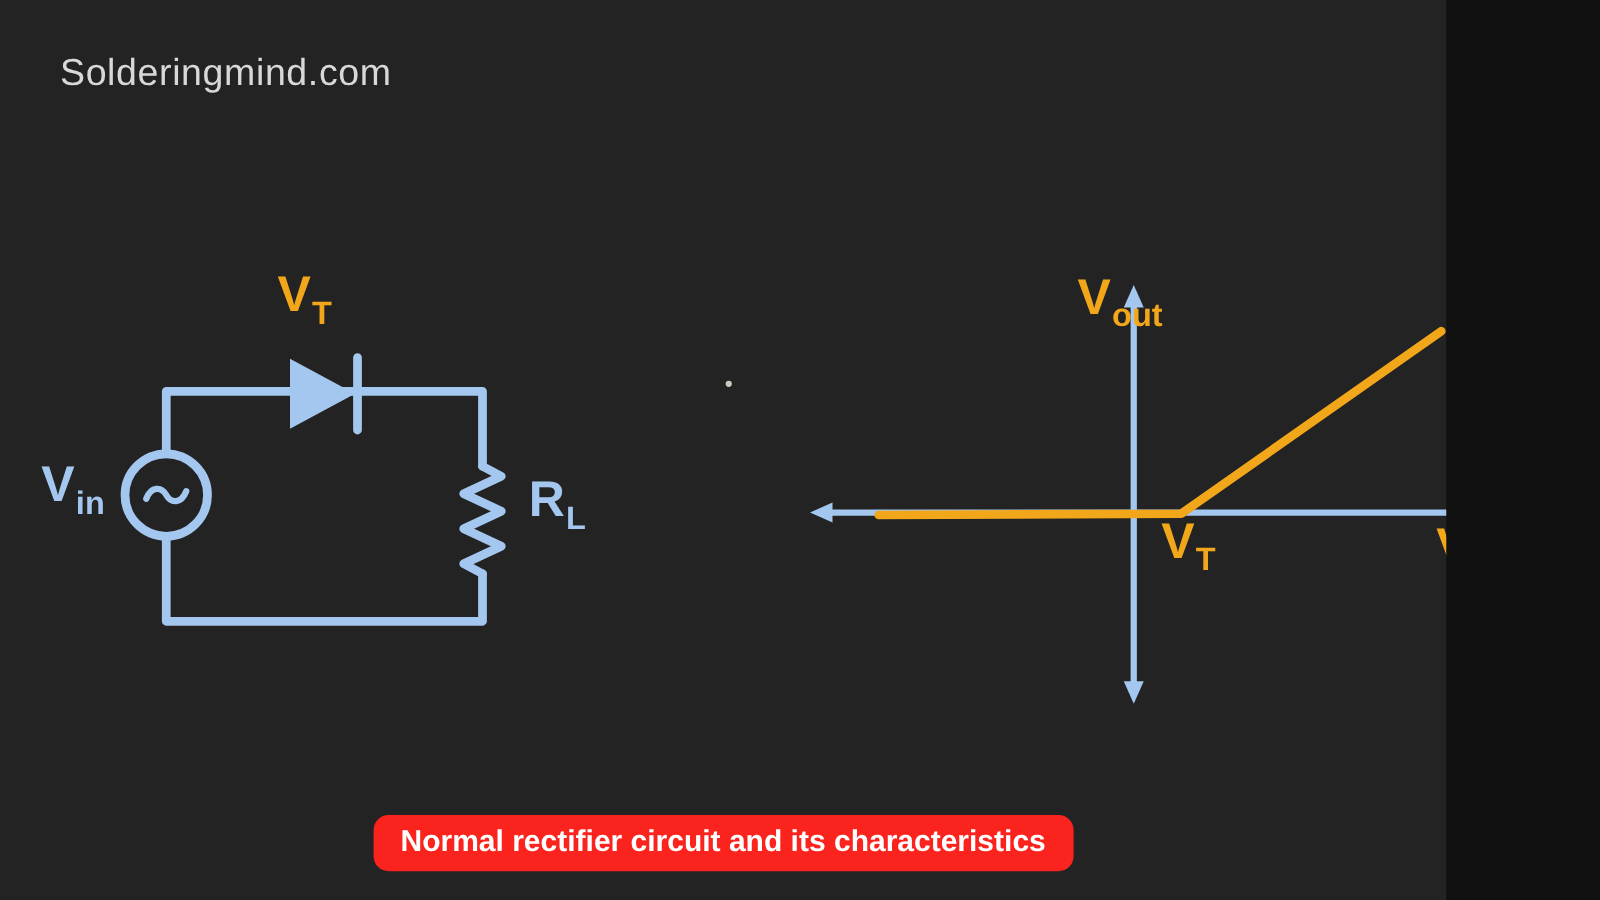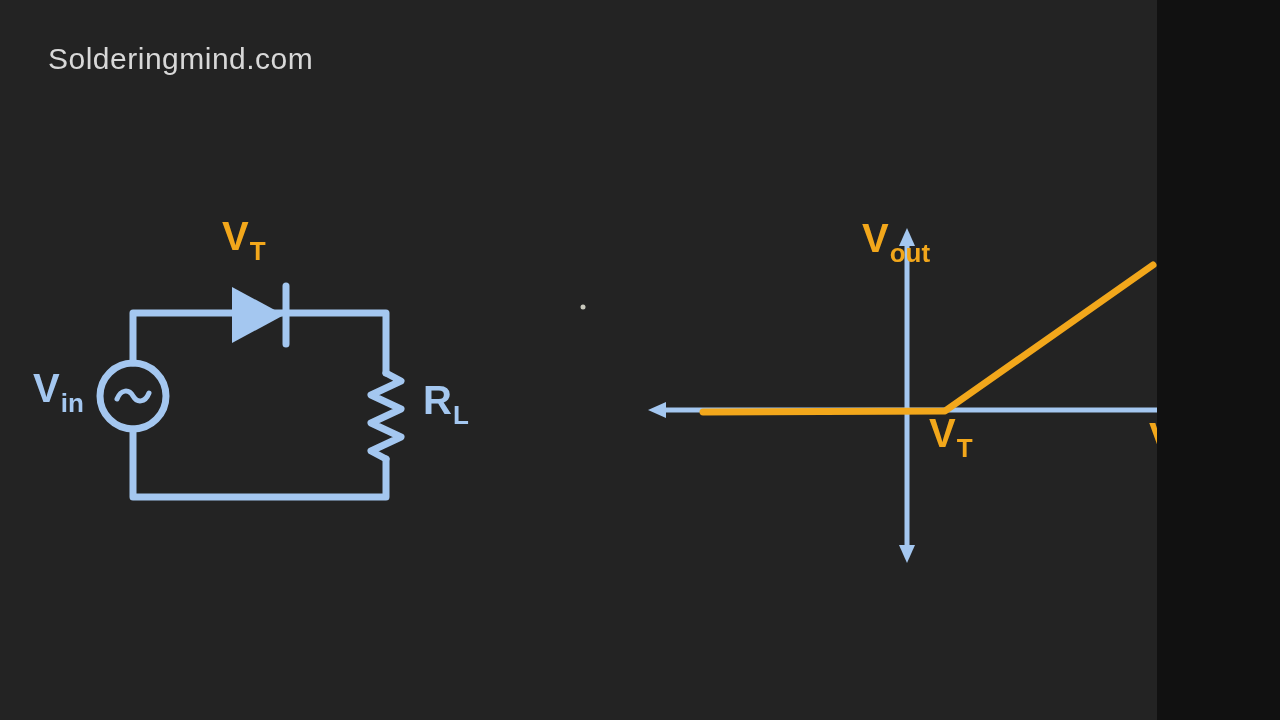--- a/index.html
+++ b/index.html
@@ -133,14 +133,17 @@
   <div class="lbl amber" style="left:822px; top:218px;margin-left:40px;">
     <span>V</span><span class="sub">out</span>
   </div>
   <div class="lbl amber" style="left:929px; top:413px;">
     <span>V</span><span class="sub">T</span>
   </div>
   <div class="lbl amber" style="left:1149px; top:417px;">
     <span>V</span><span class="sub">in</span>
   </div>
 
+  <div class="caption-badge">
+    <span>Normal rectifier circuit and its characteristics</span>
+  </div>
 
 </div>
 
 </body></html>

